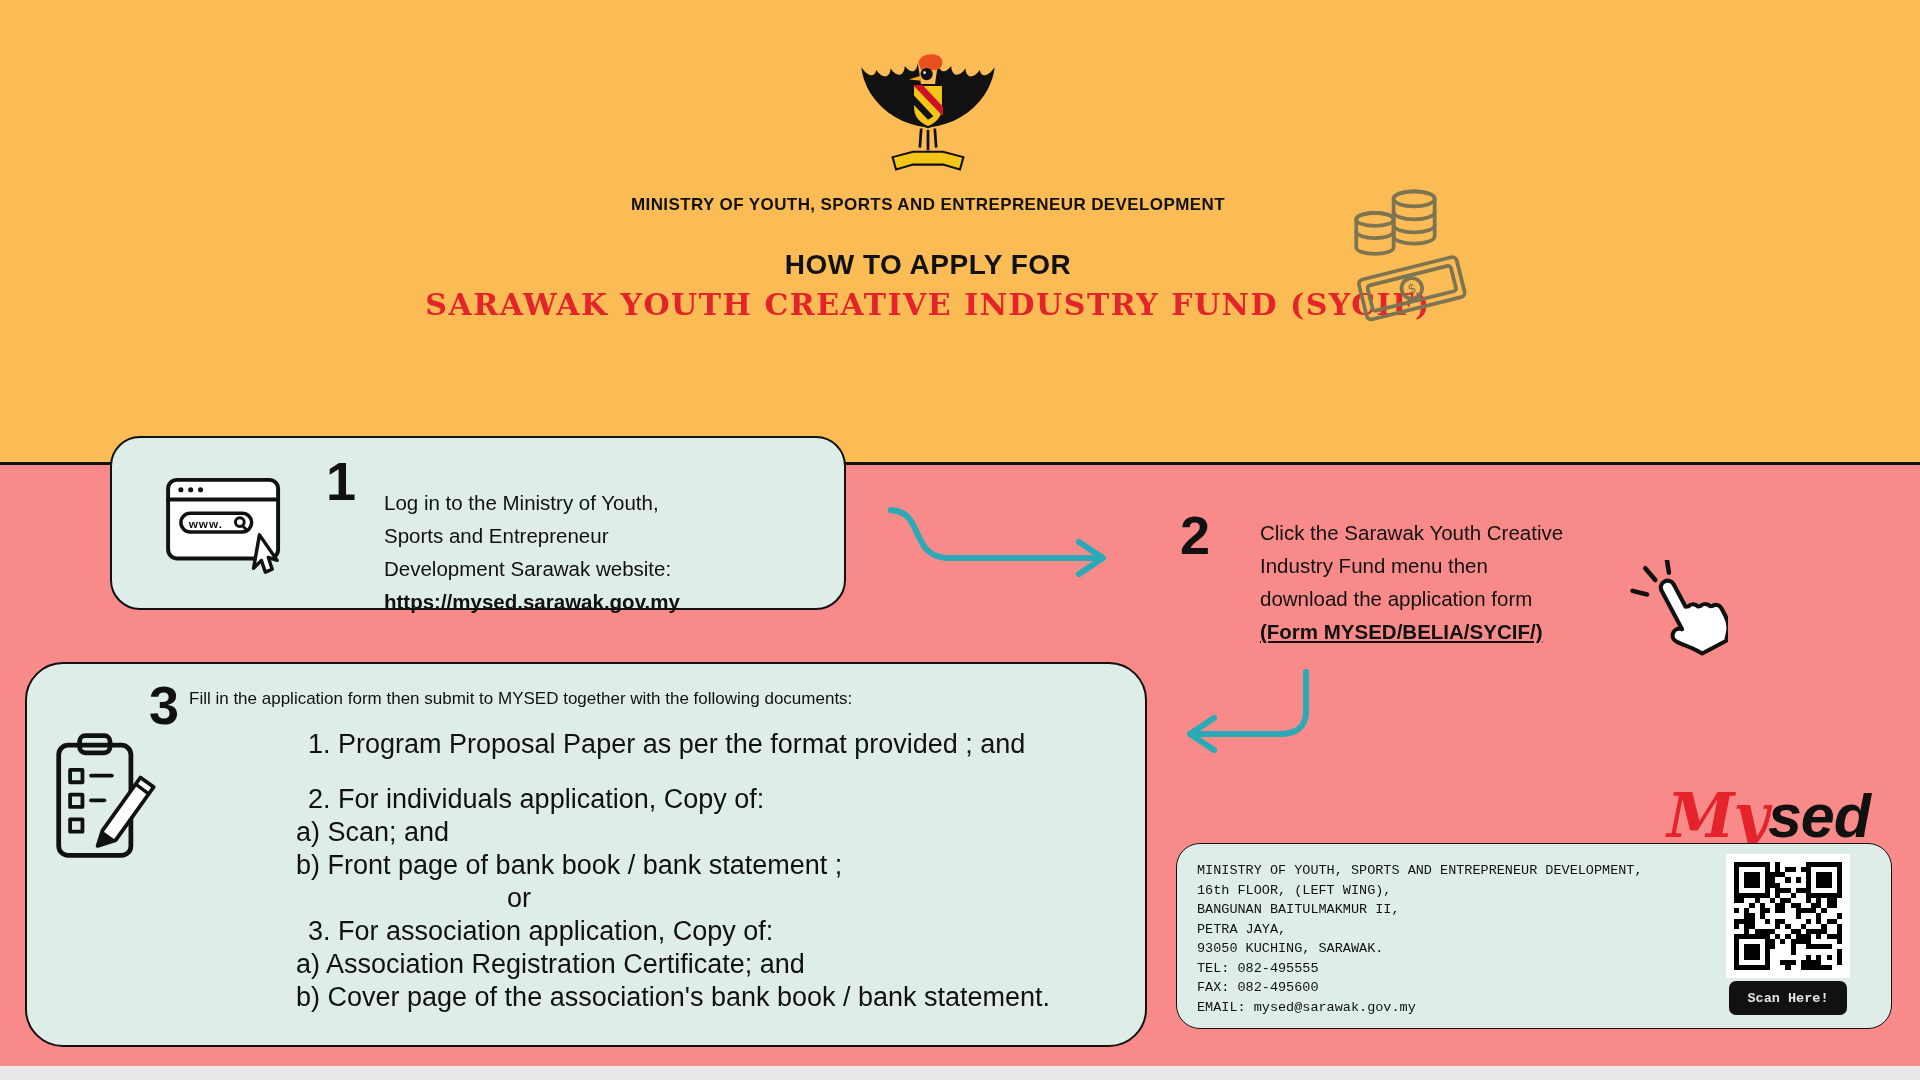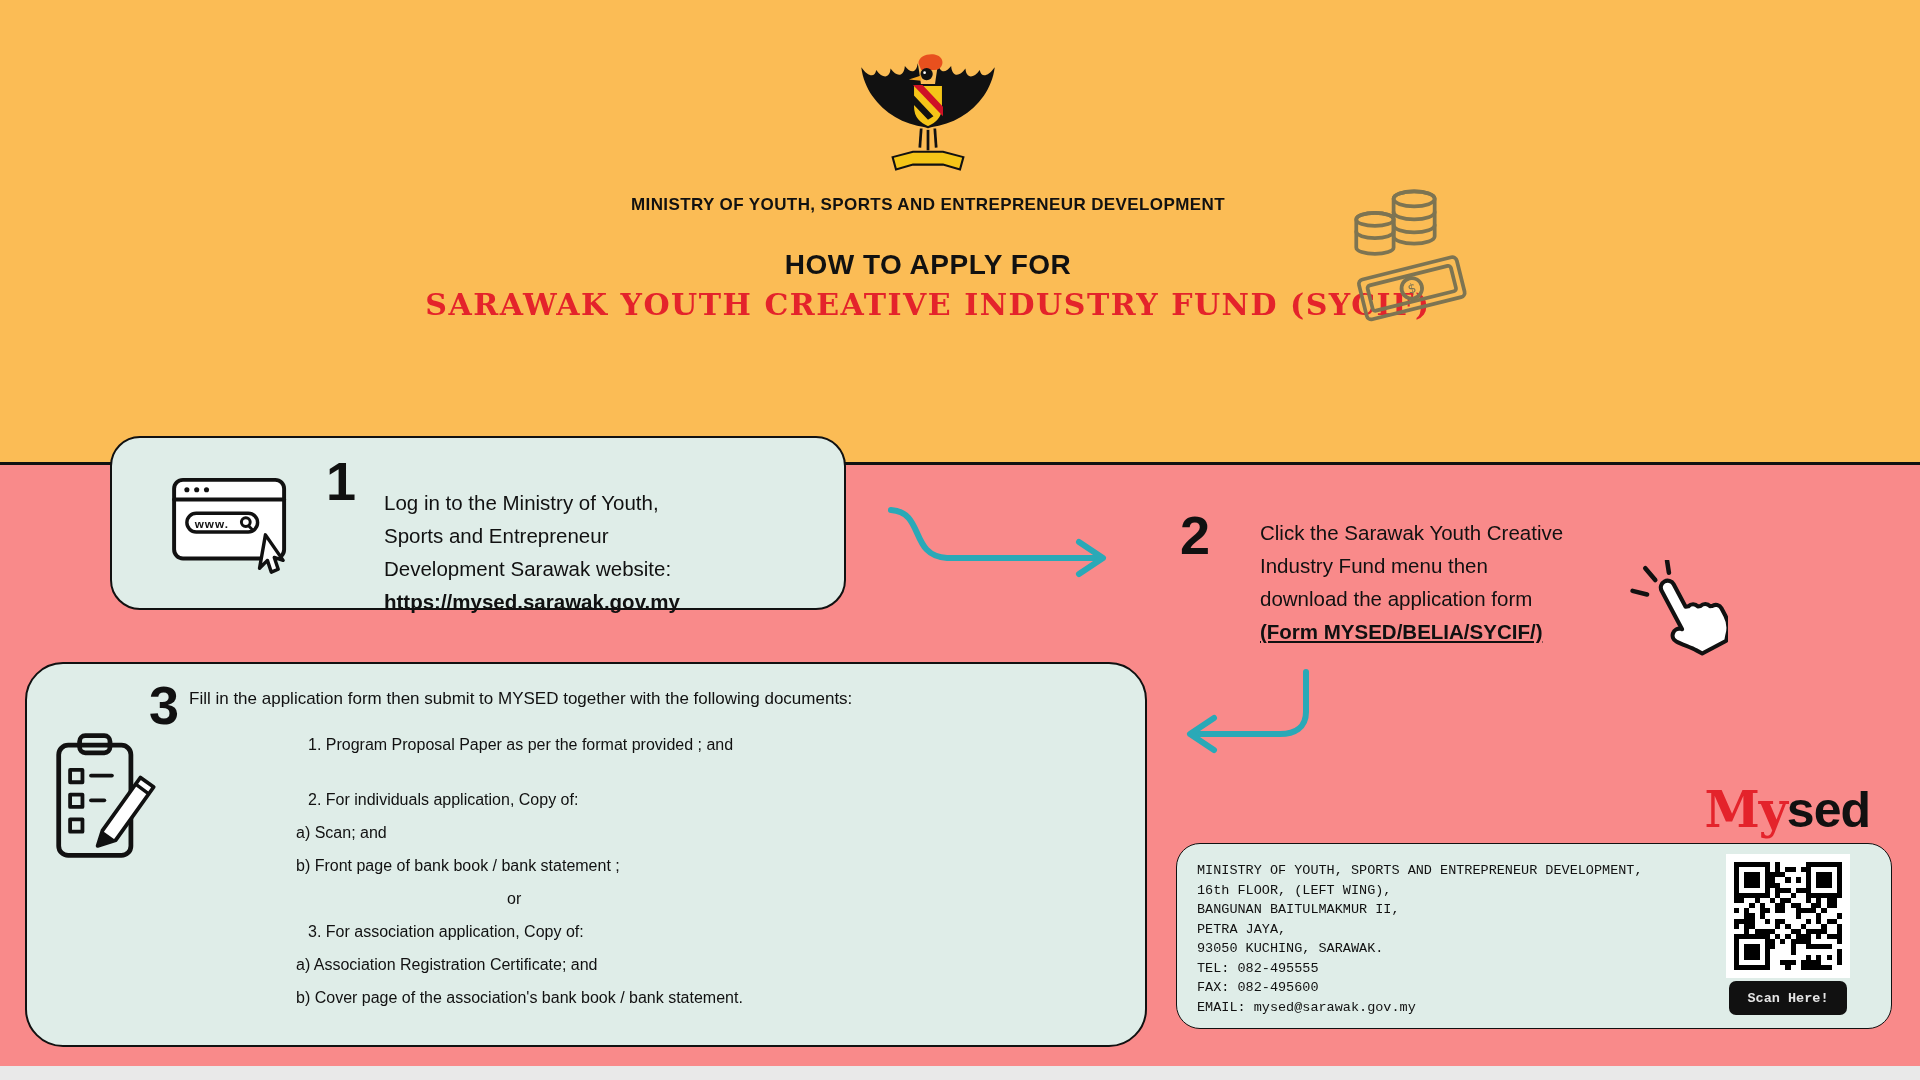--- a/index.html
+++ b/index.html
@@ -27,47 +27,47 @@
   .step1-card{left:110px; top:436px; width:736px; height:174px; border-radius:30px;}
   .step3-card{left:25px; top:662px; width:1122px; height:385px; border-radius:38px;}
   .contact-card{left:1176px; top:843px; width:716px; height:186px; border-radius:24px; border-width:1.5px;font-family:Liberation Mono, monospace;}
 
   .step-number{font-size:54px; font-weight:800; line-height:1;}
   .step-text{font-size:20.5px; line-height:33px;}
   .bold{font-weight:bold;}
   .underline{text-decoration:underline;}
 
   
-  .browser-icon{position:absolute; left:58px; top:34px;text-align:right;}
+  .browser-icon{position:absolute; left:52px; top:34px;text-align:right;}
   .n1{position:absolute; left:214px; top:16px;}
   .s1-text{position:absolute; left:272px; top:24px;margin-top:24px;}
 
   
   .n2{position:absolute; left:1180px; top:508px;}
   .s2-text{position:absolute; left:1260px; top:516px;}
   .click-icon{position:absolute; left:1628px; top:560px;}
 
   
   .arrow1{position:absolute; left:885px; top:500px;}
   .arrow2{position:absolute; left:1178px; top:668px;}
 
   
   .n3{position:absolute; left:122px; top:14px;}
   .s3-header{position:absolute; left:162px; top:18px; font-size:17px; line-height:33px;}
   .clipboard-icon{position:absolute; left:26px; top:66px;}
   .doc-list{position:absolute; left:0; top:64px; width:100%;}
-  .doc-list .li{font-size:16px; line-height:33px; height:33px;}
+  .doc-list .li{font-size:27px; line-height:33px; height:33px;}
   .li-num{margin-left:281px;}
   .li-sub{margin-left:269px;}
   .li-or{margin-left:480px;}
   .li-gap{margin-top:22px;}
 
   
   .mysed-logo{position:absolute; left:1660px; top:780px; width:210px; text-align:right;
-    font-size:50px; font-weight:bold; letter-spacing:-1px;}
+    font-size:61px; font-weight:bold; font-style:italic; letter-spacing:-1px;}
   .mysed-logo .my{color:var(--red); font-family:"DejaVu Serif", serif;}
   .mysed-logo .sed{color:#111;}
   .address{position:absolute; left:20px; top:17px; font-size:13.5px; line-height:19.5px;}
   .qr-tile{position:absolute; left:549px; top:10px; width:124px; height:124px;
     background:#fff; display:flex; align-items:center; justify-content:center;}
   .scan-btn{position:absolute; left:552px; top:137px; width:118px; height:34px;
     background:#111; color:#e5e5e5; border-radius:7px; font-size:13.5px; font-weight:bold;
     display:flex; align-items:center; justify-content:center; border:none;}
 
   .bottom-strip{position:absolute; left:0; bottom:0; width:1920px; height:14px; background:#e9e9e9;}

